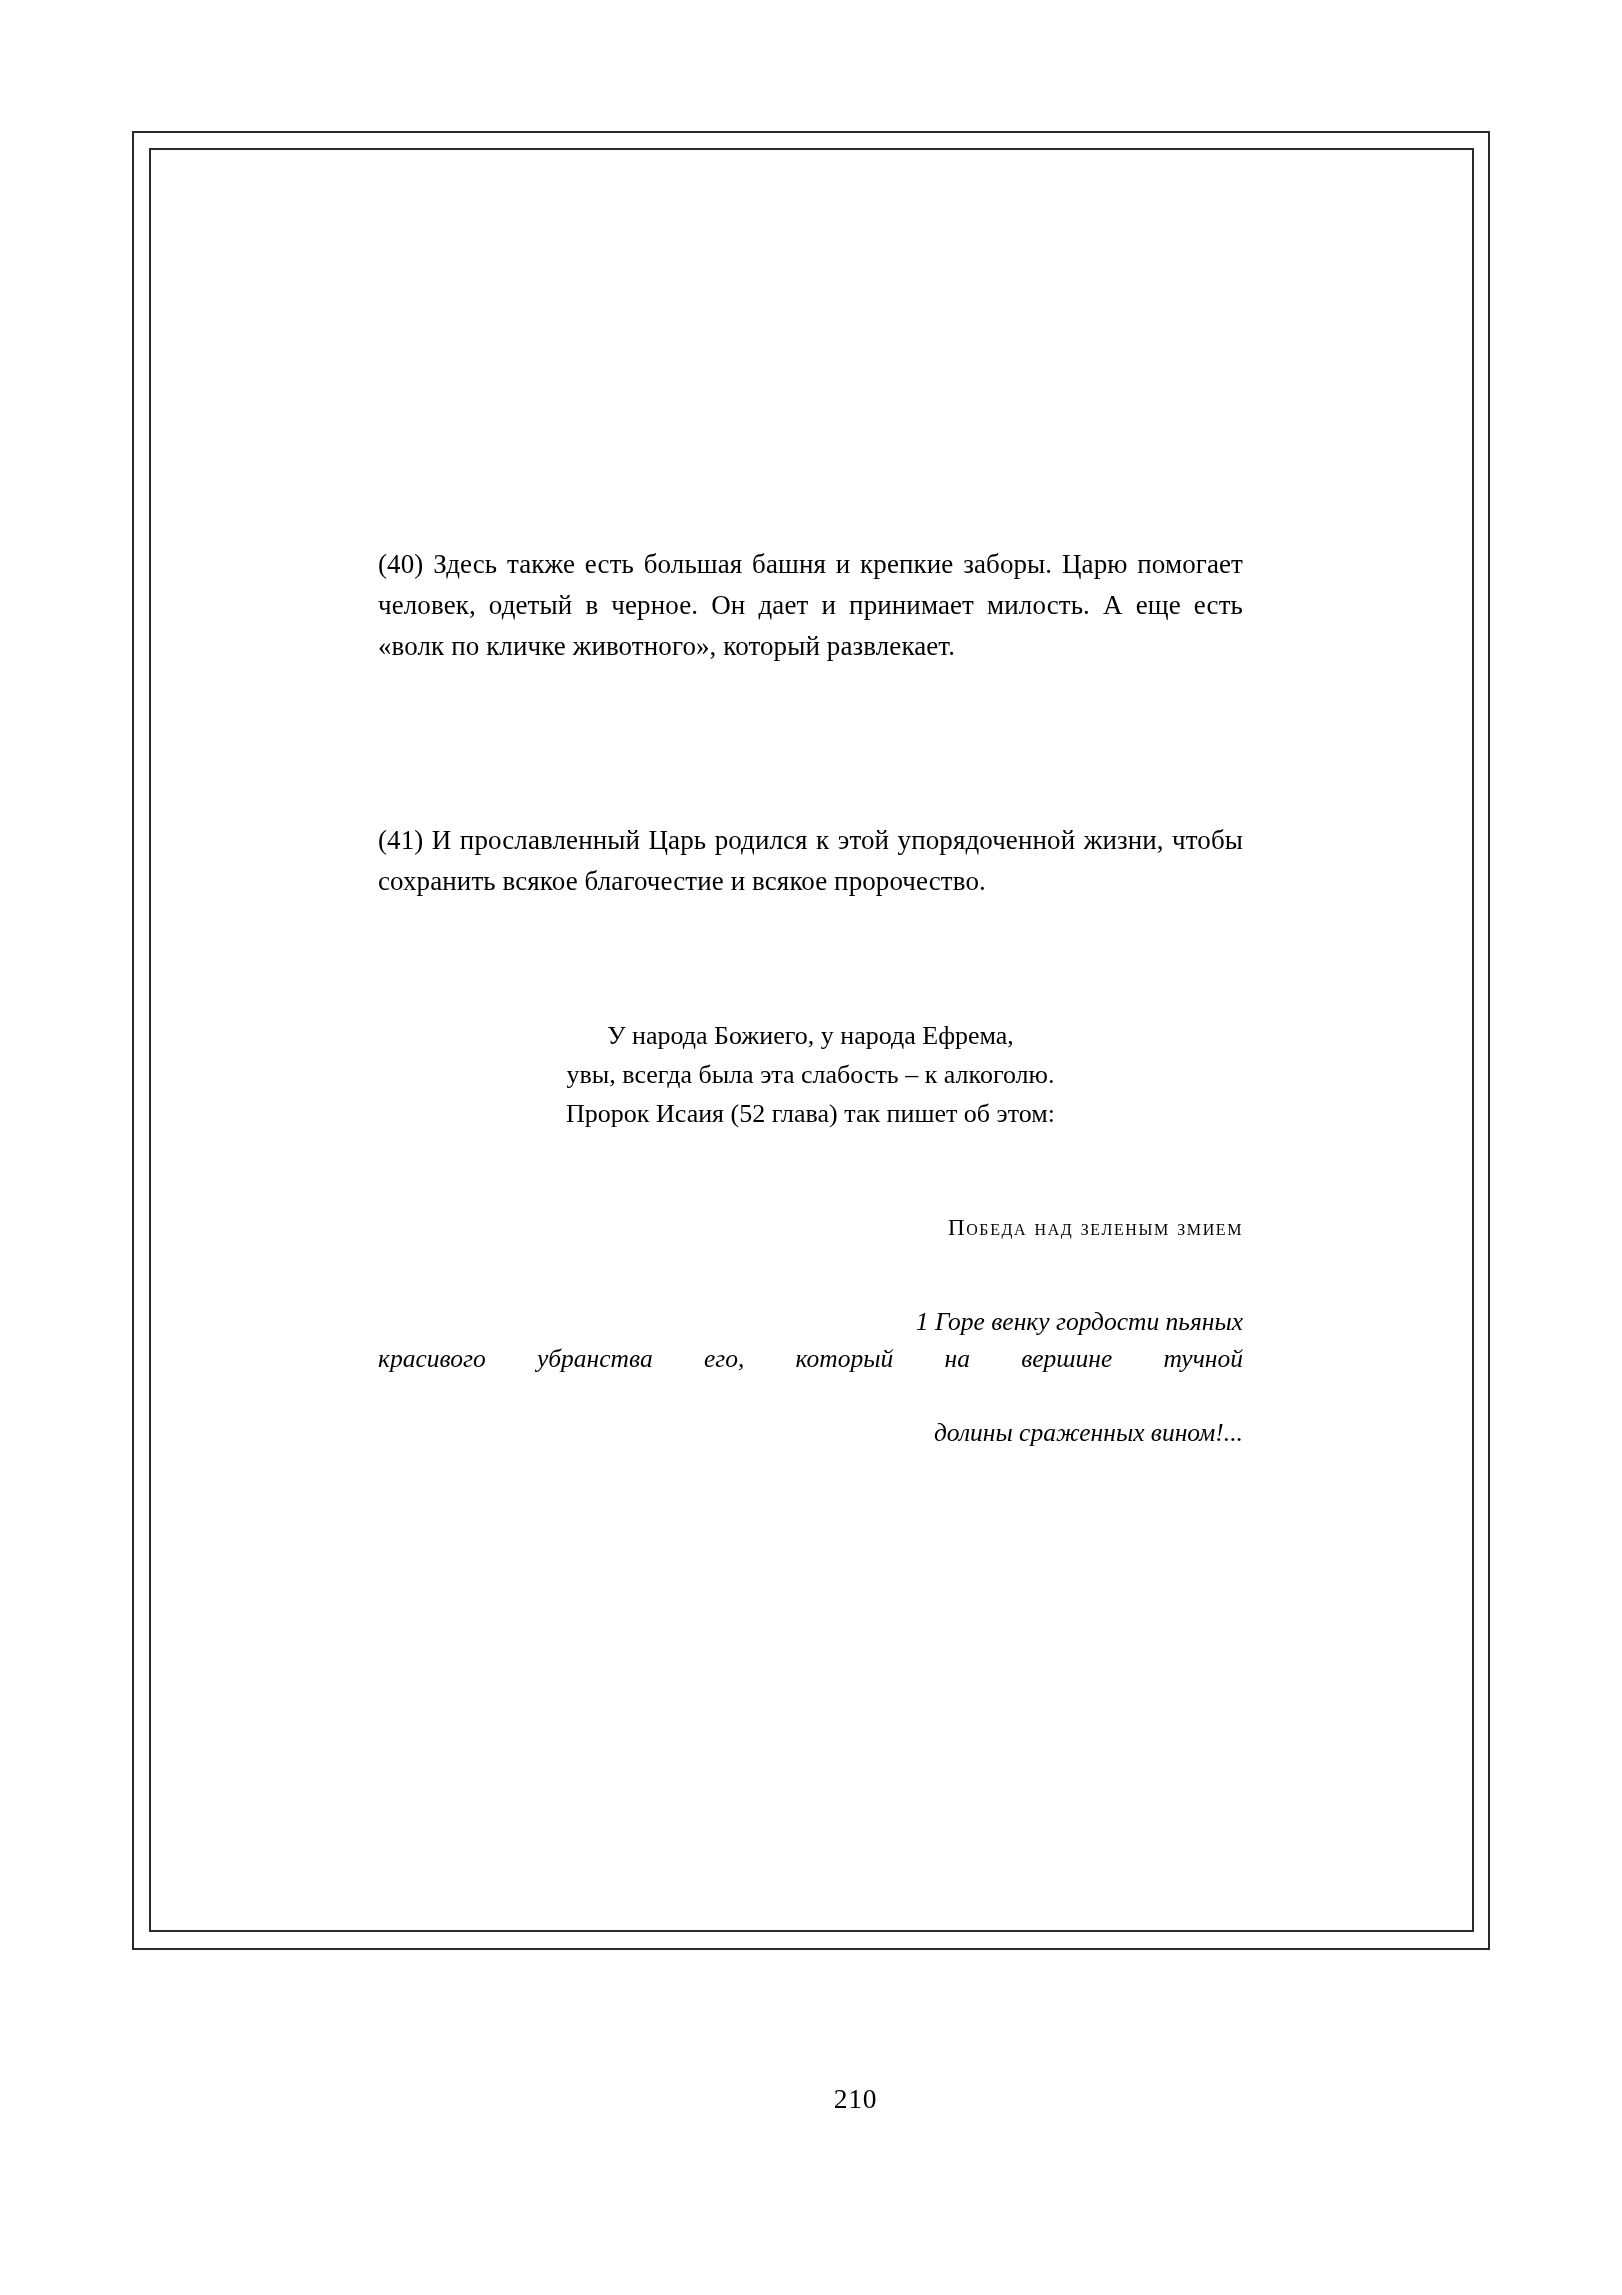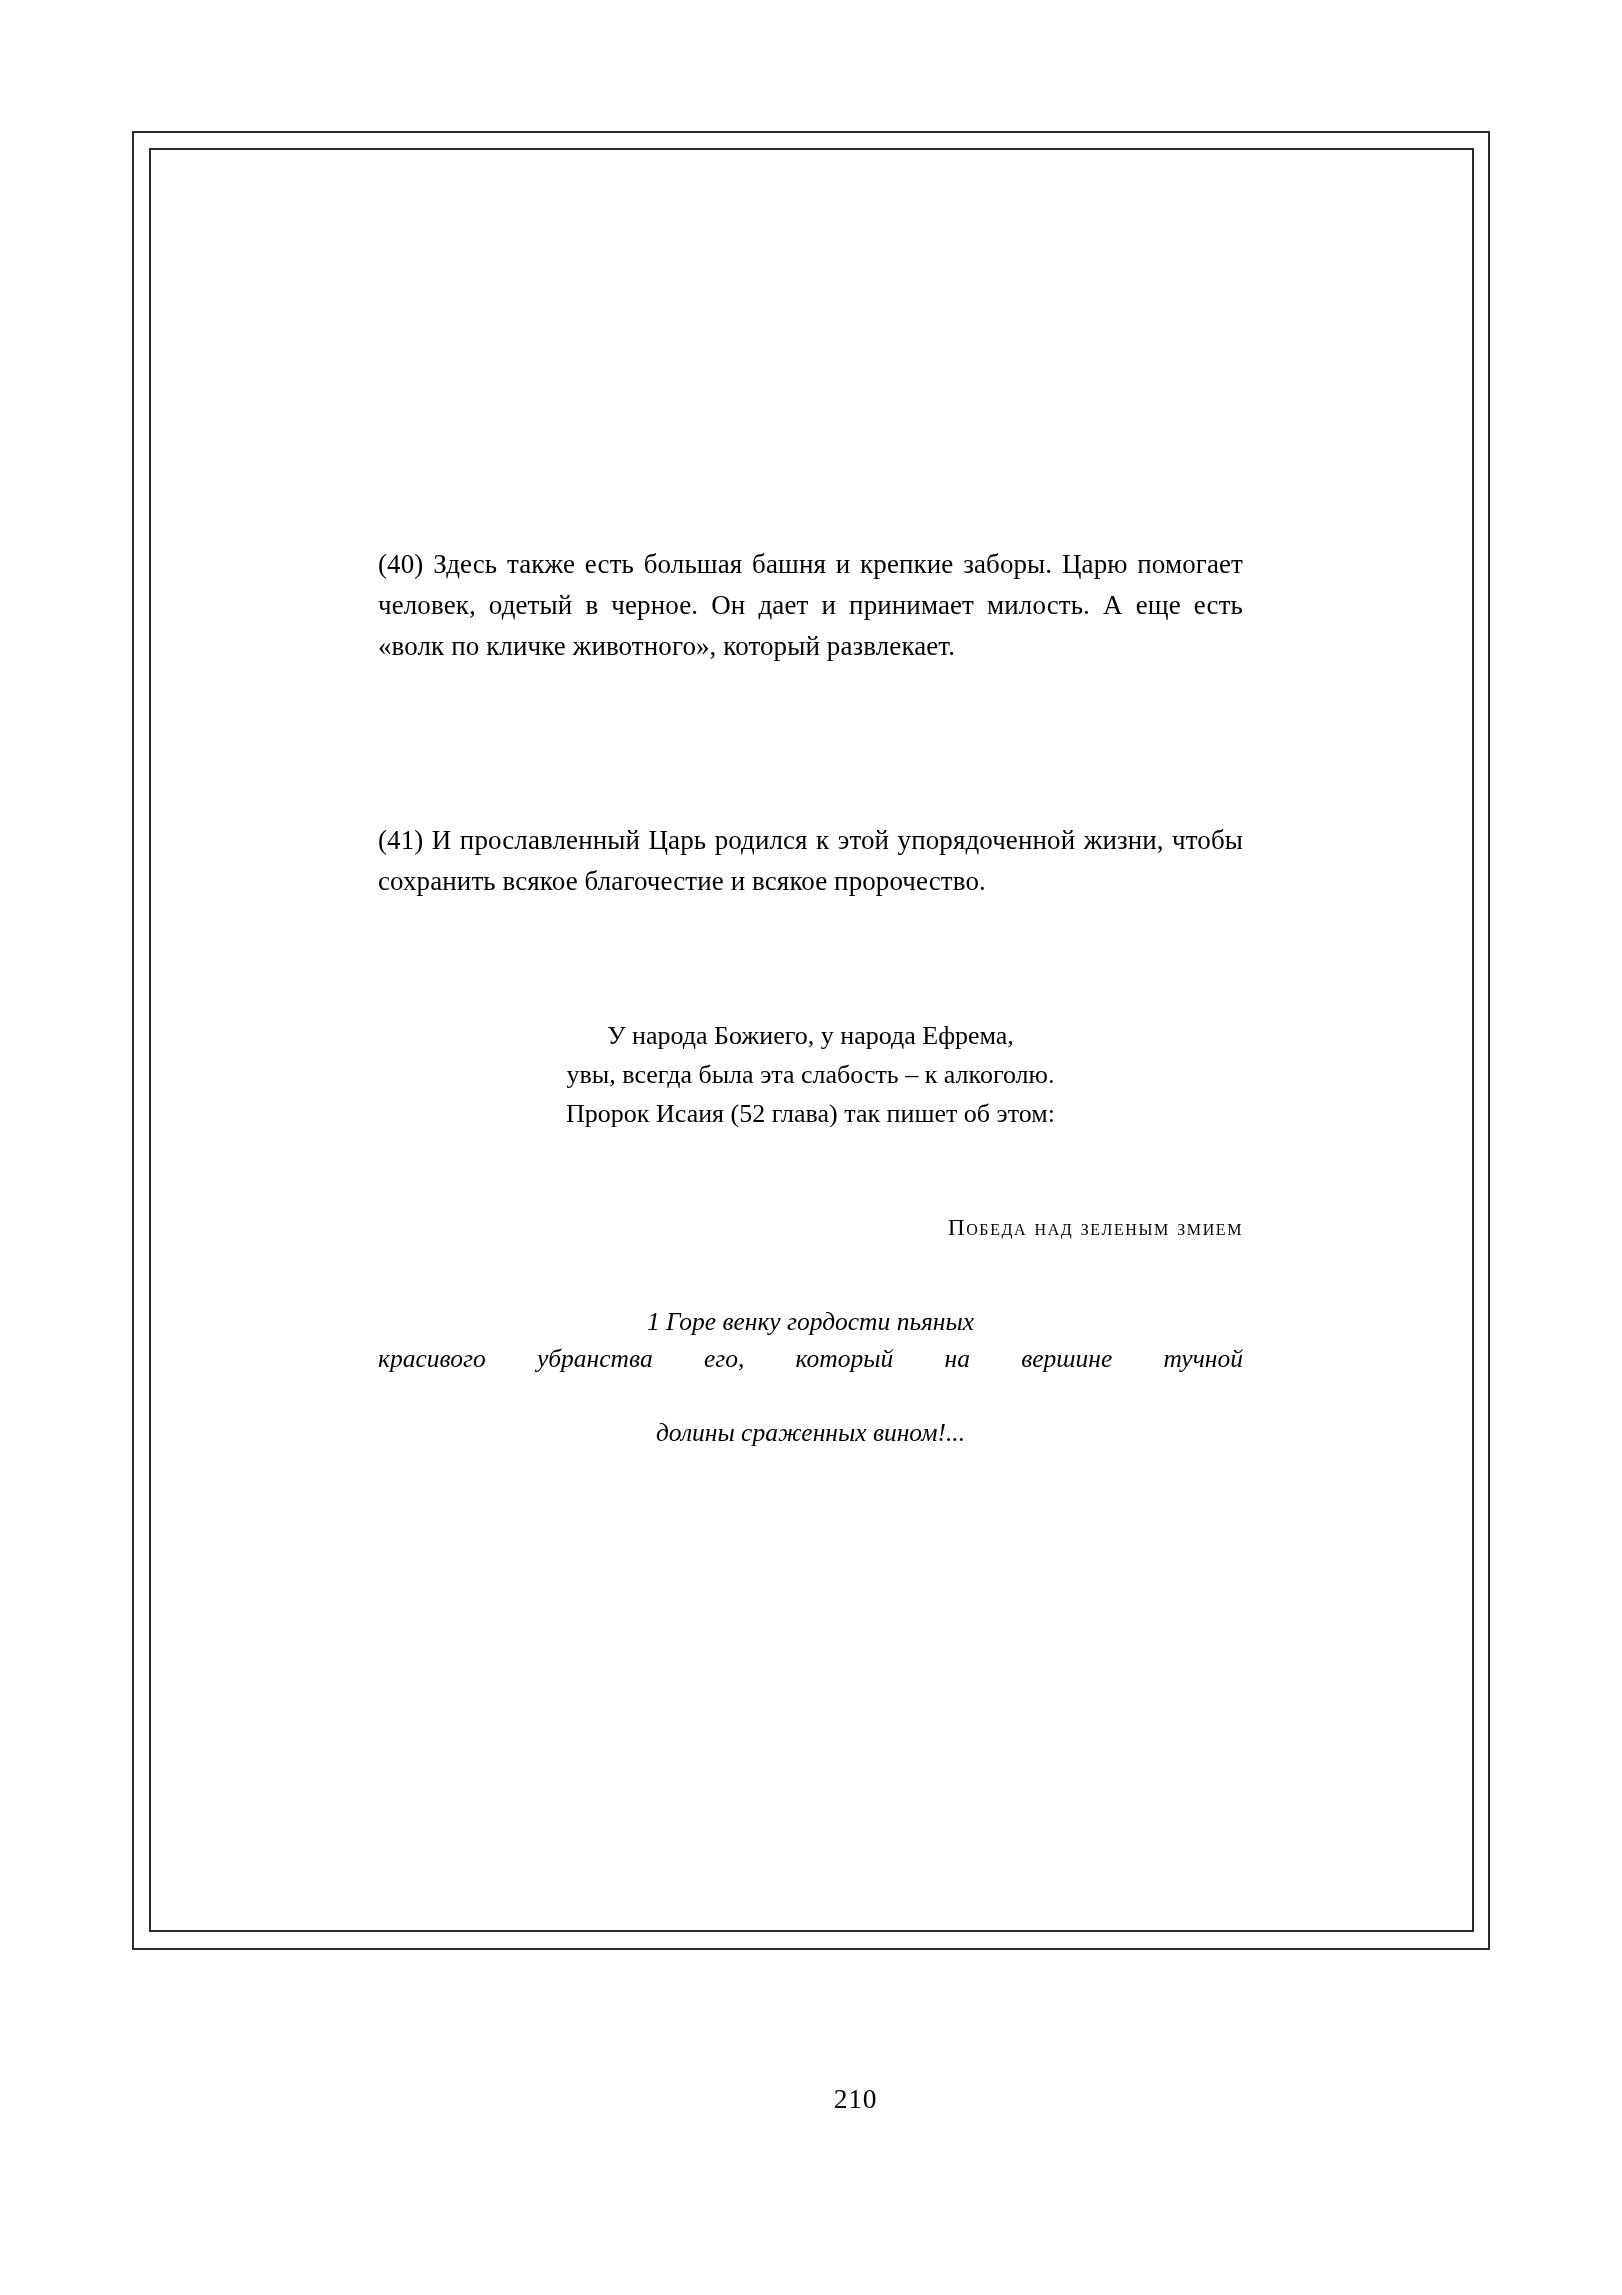--- a/index.html
+++ b/index.html
@@ -88,21 +88,21 @@
 
   
   .verse-block {
     position: absolute;
     top: 1303px;
     width: 865px;
     font-style: italic;
     font-size: 25.5px;
     line-height: 37px;
   }
-  .verse-line { display: block; text-align: center; }
+  .verse-line { display: block; text-align: right; }
   .verse-line.just {
     text-align: justify;
     text-justify: inter-word;
   }
   
   .verse-line.just::after {
     content: "";
     display: inline-block;
     width: 100%;
     height: 0;

